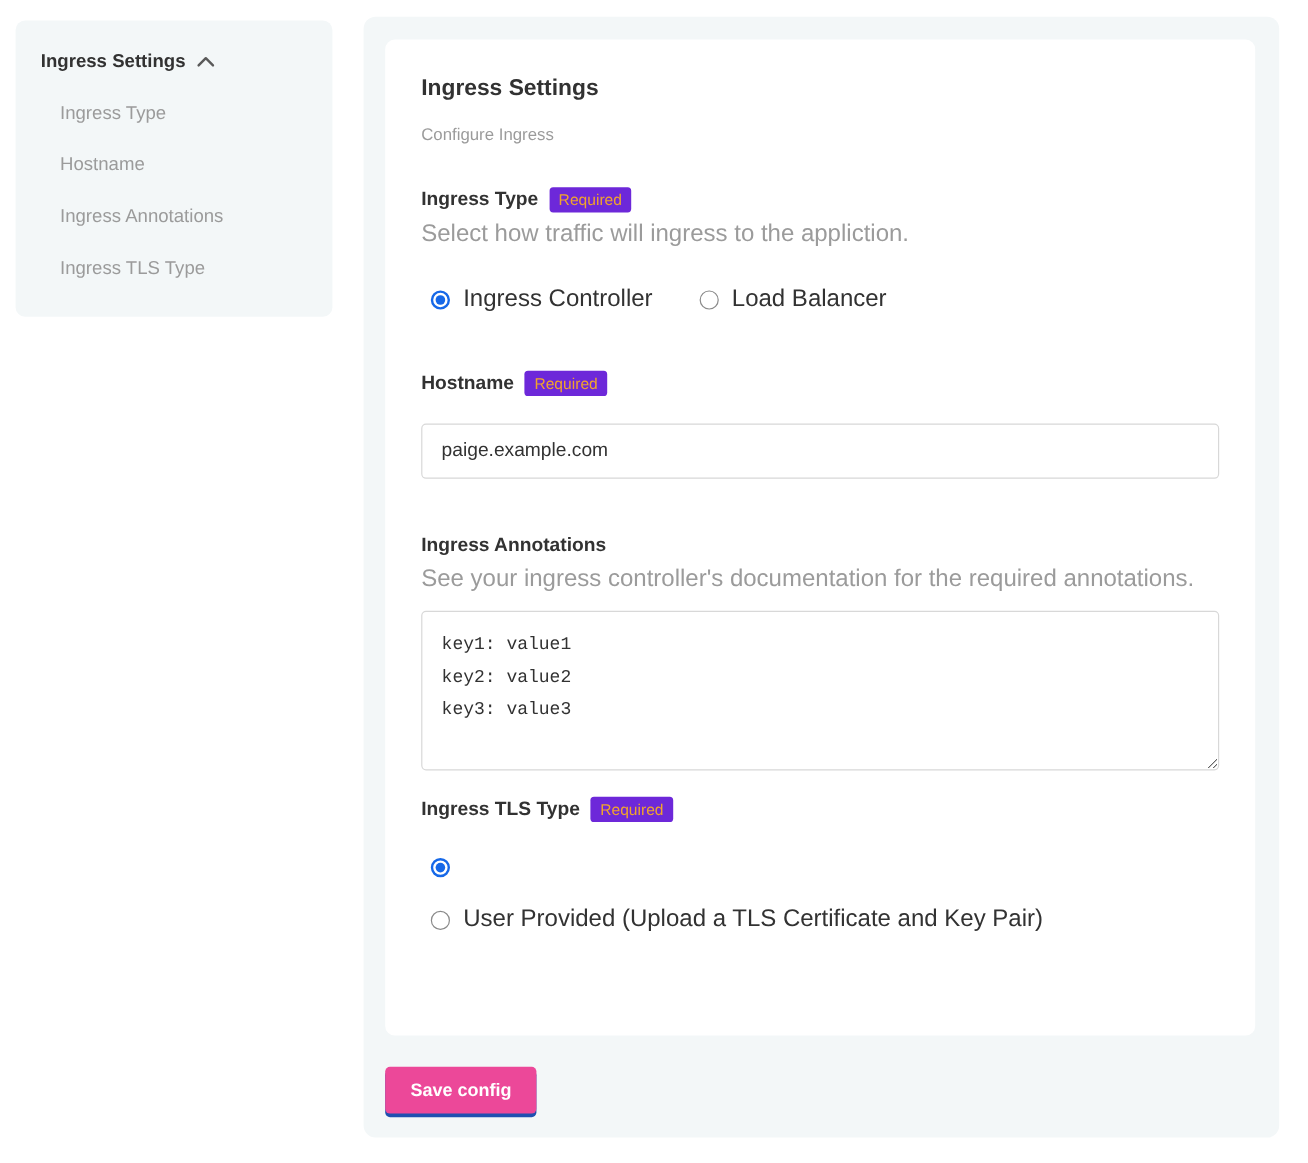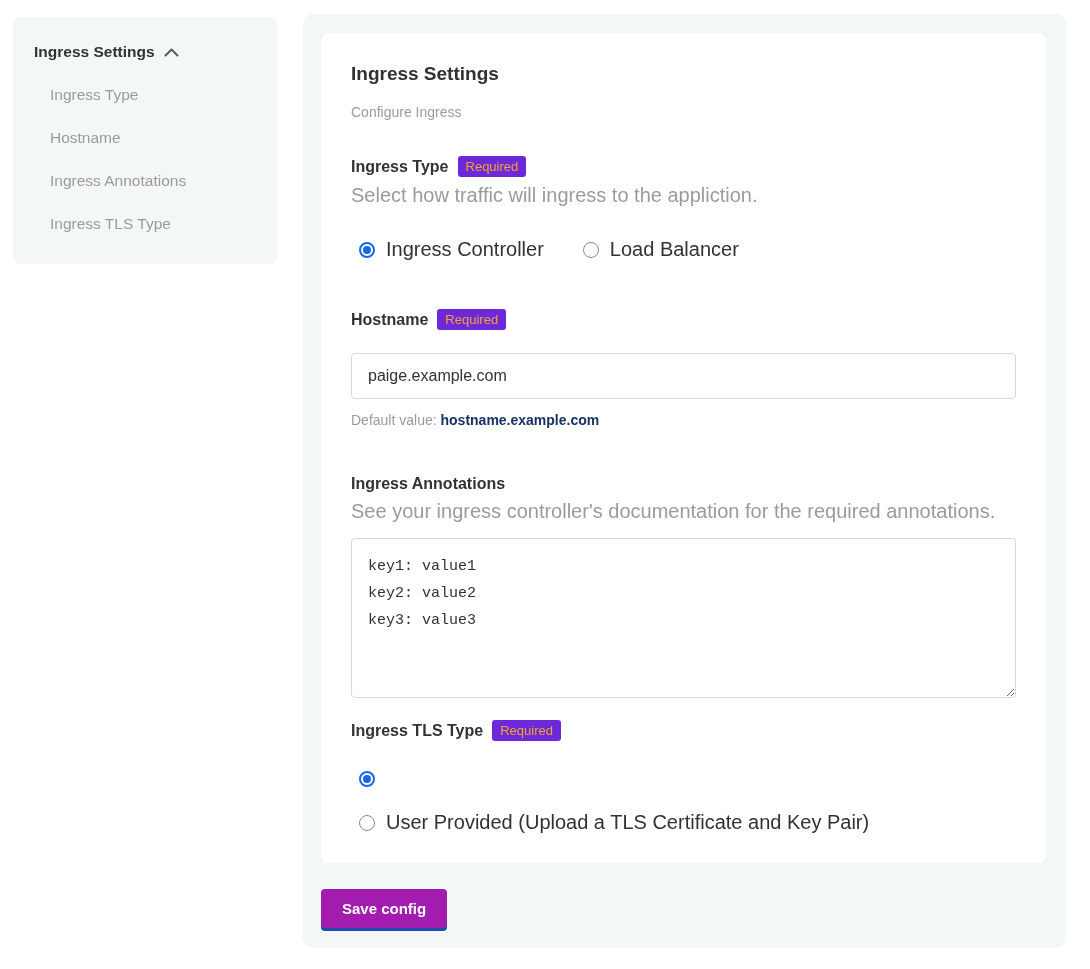--- a/index.html
+++ b/index.html
@@ -85,33 +85,33 @@
     font-size:16px; color:#323232;
     font-family:"Liberation Sans", sans-serif;
     outline:none;
   }
   .default-line { margin-top:13px; font-size:14px; color:#9b9b9b; }
   .default-value { color:#163166; font-weight:bold; }
 
   .sec-annotations { margin-top:47px; }
   .textarea {
     display:block; margin-top:15px;
-    width:100%; height:160px;
+    width:100%; height:133px;
     border:1px solid #d8d8d8; border-radius:4px;
     padding:14px 16px;
     font-family:"Liberation Mono", monospace;
     font-size:15px; line-height:27px; color:#323232;
     resize:both; outline:none;
   }
 
   .sec-tls { margin-top:22px; }
 
   .save-btn {
     display:block; margin-top:26px;
-    background:#a21caf; color:#ffffff;
+    background:#ec4899; color:#ffffff;
     font-family:"Liberation Sans", sans-serif;
     font-size:15px; font-weight:bold;
     border:none; border-radius:4px;
     padding:11px 21px;
     box-shadow:0 3px 0 #1f4fb0;
     cursor:pointer;
   }
 </style>
 </head>
 <body>
@@ -156,23 +156,20 @@
         </label>
       </div>
     </div>
 
     <div class="sec-hostname">
       <div class="section-label">
         <span>Hostname</span>
         <span class="badge">Required</span>
       </div>
       <input class="text-input" type="text" value="paige.example.com" style="">
-      <div class="default-line">
-        <span>Default value: </span><span class="default-value">hostname.example.com</span>
-      </div>
     </div>
 
     <div class="sec-annotations">
       <div class="section-label">
         <span>Ingress Annotations</span>
       </div>
       <div class="help">See your ingress controller's documentation for the required annotations.</div>
       <textarea class="textarea" spellcheck="false" style="">key1: value1
 key2: value2
 key3: value3</textarea>

